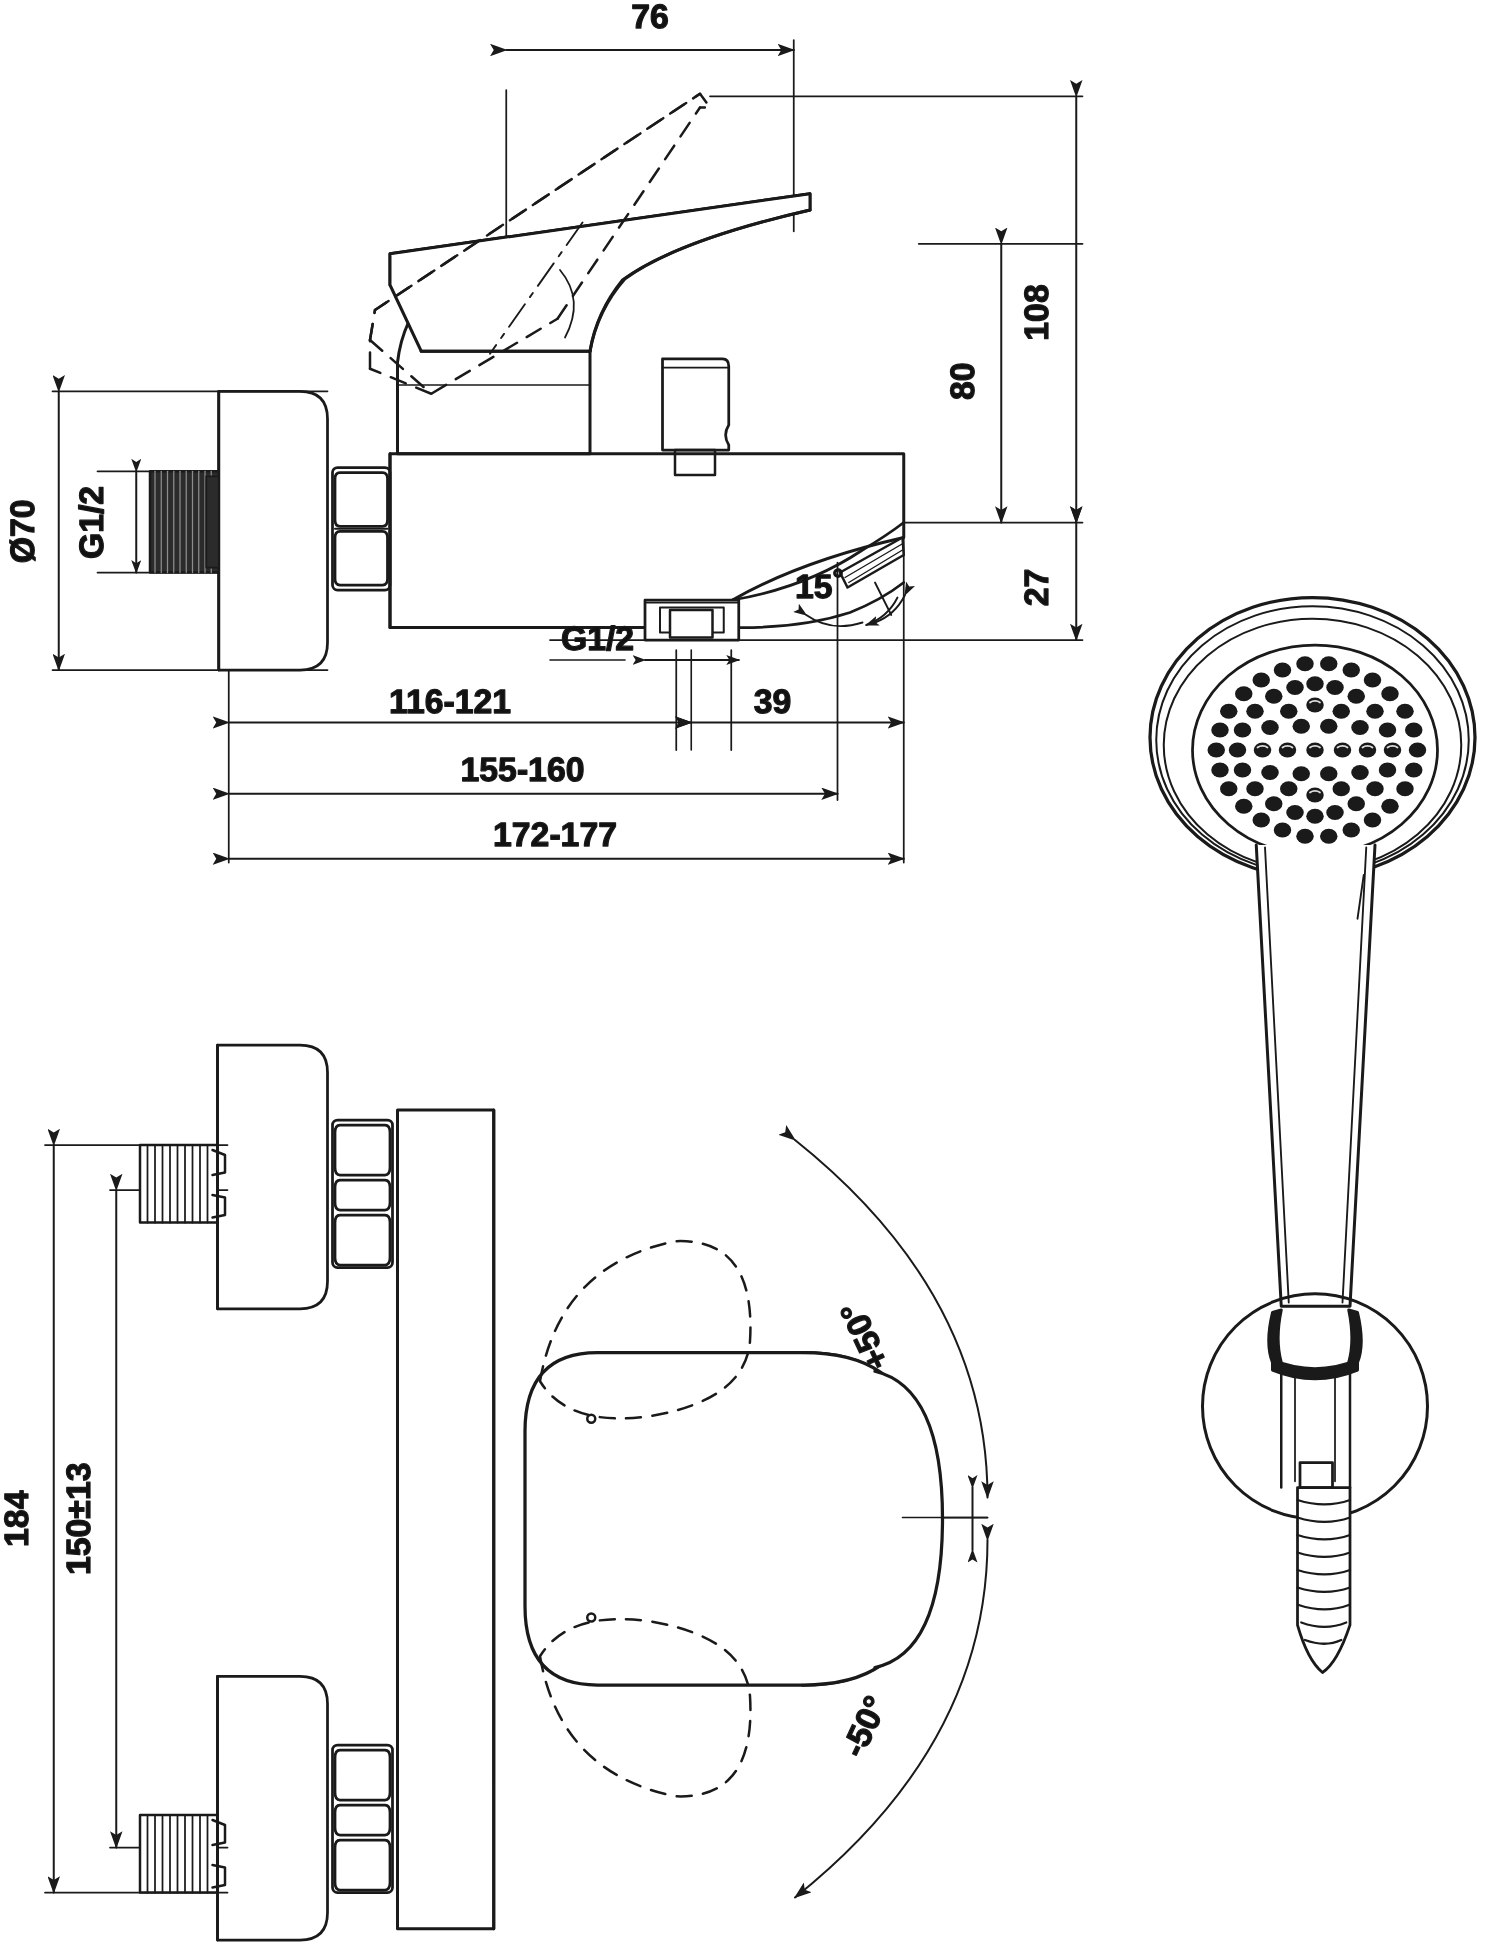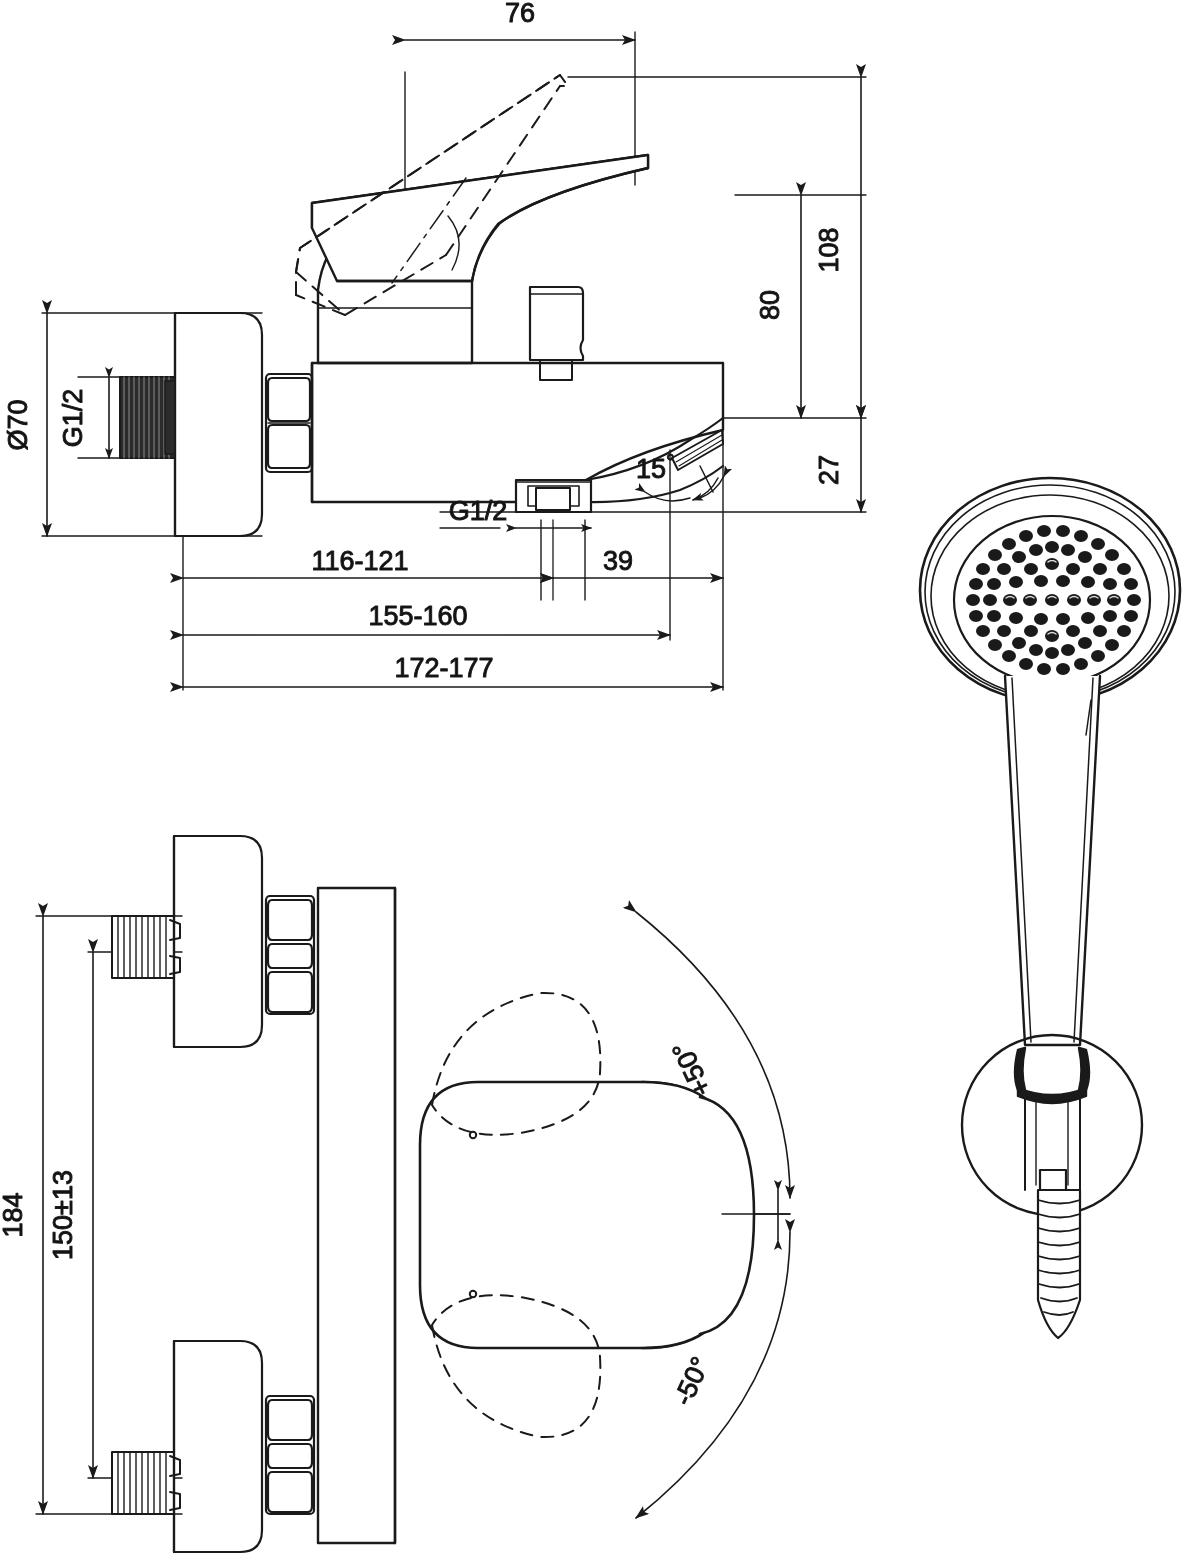--- a/index.html
+++ b/index.html
@@ -1,17 +1,17 @@
 <!DOCTYPE html>
 <html><head>
 <meta charset="utf-8">
 <style>
   html,body{margin:0;padding:0;background:#ffffff;}
   body{font-family:"Liberation Sans", sans-serif;}
-  #sheet{position:relative;width:1200px;height:1557px;background:#fff;overflow:hidden;}
+  #sheet{position:relative;width:1200px;height:1557px;background:#fff;overflow:hidden;font-weight:bold;}
   svg{display:block;}
   .dimtext{font-family:"Liberation Sans", sans-serif;fill:#111;font-size:27px;}
   .dimtext-sm{font-family:"Liberation Sans", sans-serif;fill:#111;font-size:22px;}
 </style>
 </head>
 <body>
 
 <div id="sheet">
 <svg width="1200" height="1557" viewBox="0 0 1200 1557" xmlns="http://www.w3.org/2000/svg">
 

